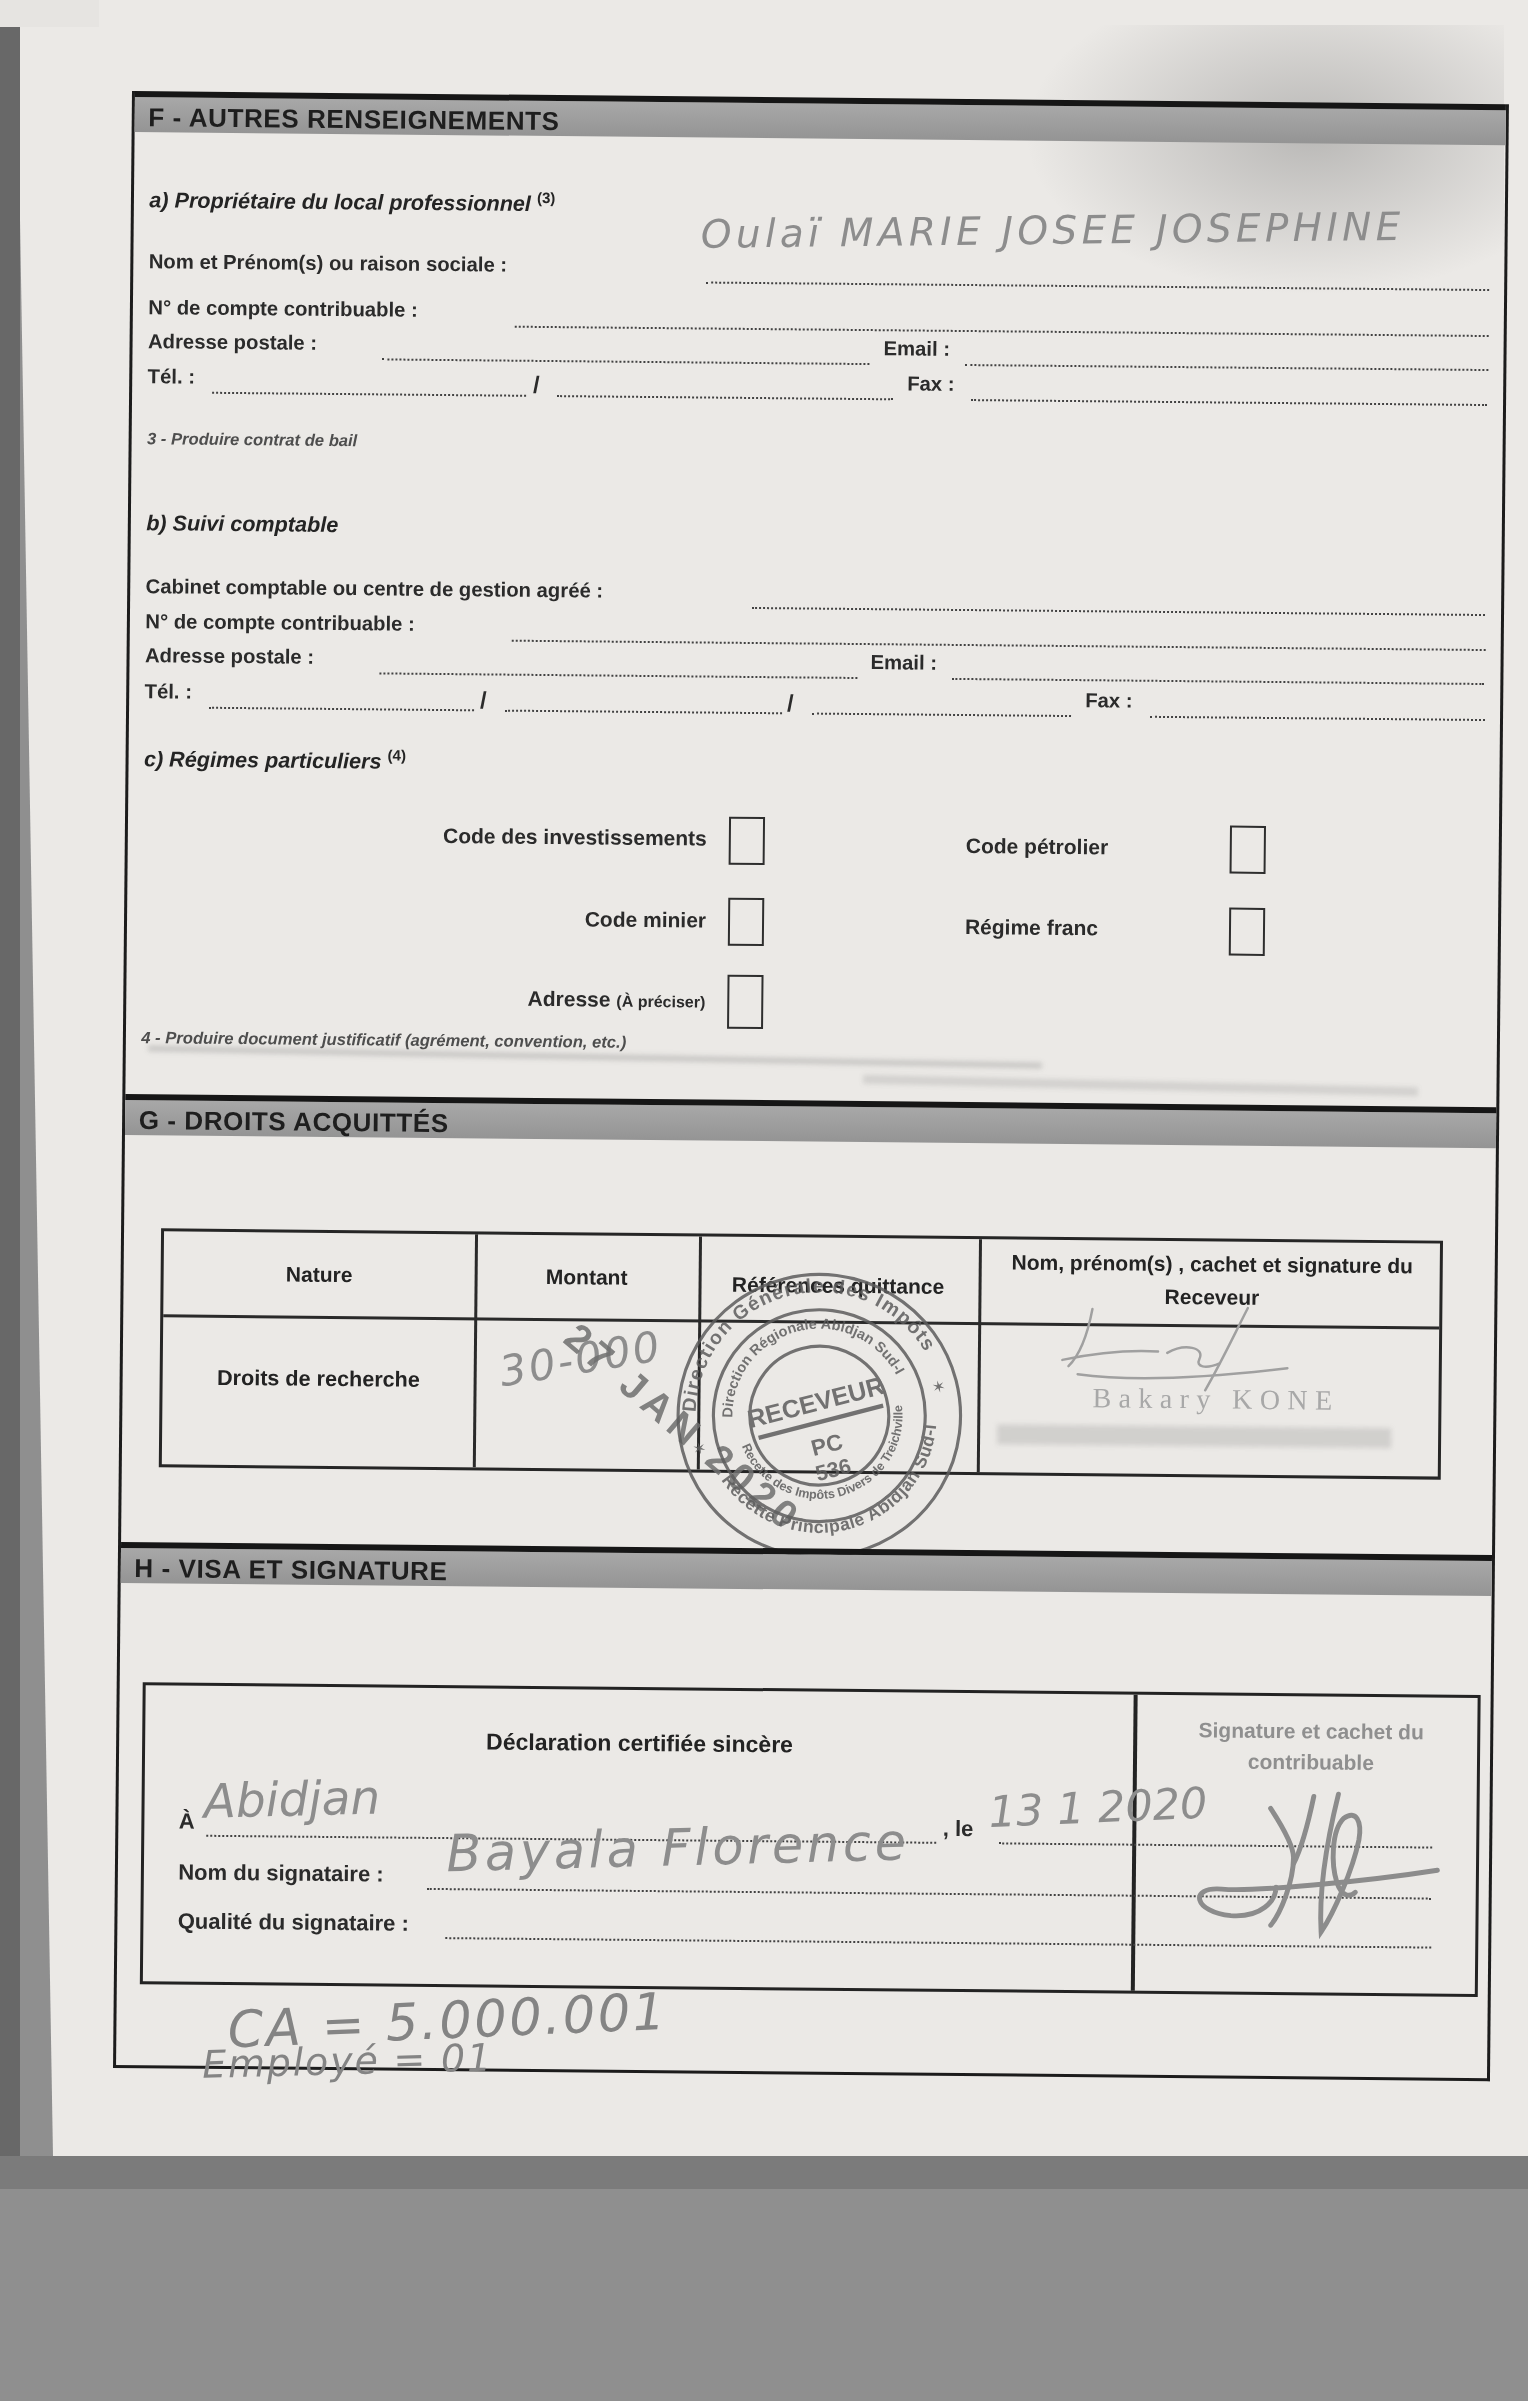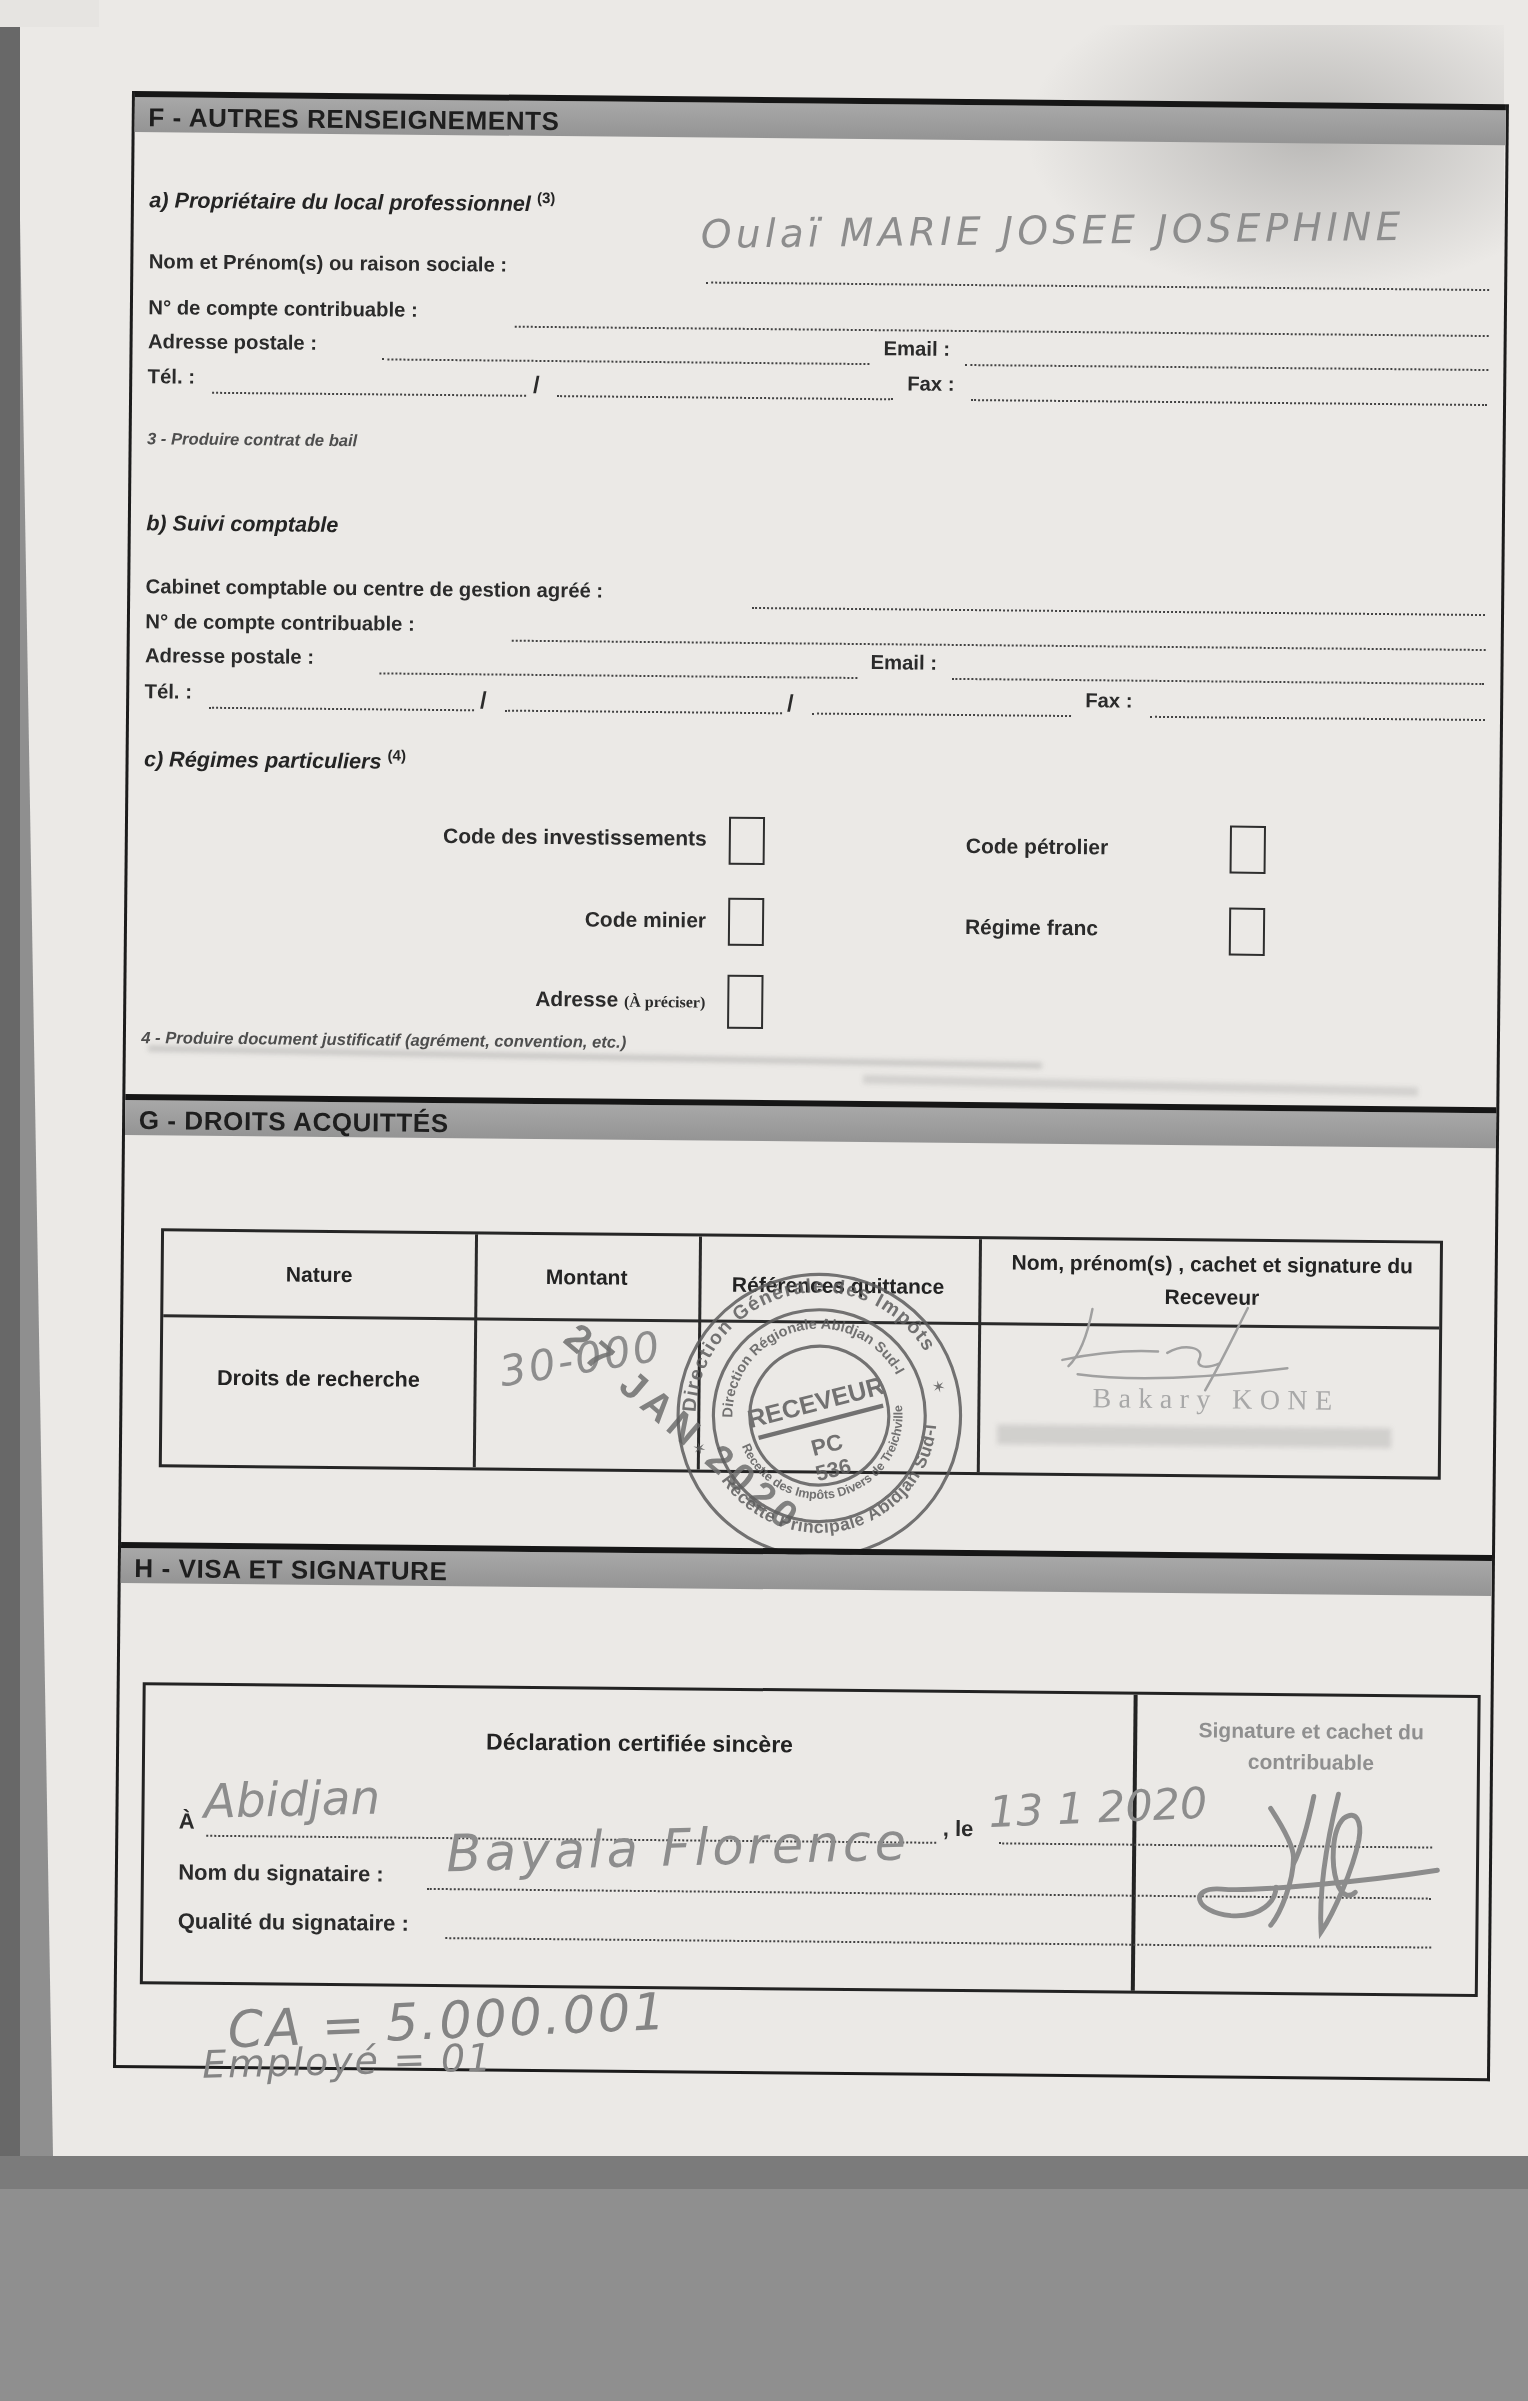--- a/index.html
+++ b/index.html
@@ -20,21 +20,21 @@
   .bar{position:absolute;left:0;right:0;height:41px;background:linear-gradient(#a8a8a8,#949494);
        border-top:6.2px solid #161616;color:#1e1e1e;font-weight:800;font-size:26px;
        letter-spacing:0.6px;padding:5px 0 0 13.6px;white-space:nowrap;}
   .lbl{position:absolute;font-weight:700;font-size:20.3px;color:#2b2b2b;white-space:nowrap;}
   .head{position:absolute;font-weight:700;font-style:italic;font-size:21.6px;color:#242424;white-space:nowrap;}
   .head sup{font-size:15px;font-style:normal;}
   .fnote{position:absolute;font-weight:700;font-style:italic;font-size:16.6px;color:#4e4e4e;white-space:nowrap;}
   .dots{position:absolute;height:28px;border-bottom:2.5px dotted #424242;}
   .cb{position:absolute;width:36px;height:48px;border:2.5px solid #2e2e2e;background:transparent;}
   .optlabel{position:absolute;font-weight:700;font-size:21px;color:#2b2b2b;white-space:nowrap;}
-  .optlabel small{font-size:16px;font-family:Liberation Serif, serif;}
+  .optlabel small{font-size:16px;}
   .hand{position:absolute;font-family:"DejaVu Sans",sans-serif;font-style:italic;color:#8d8d8d;white-space:nowrap;}
   .tbl{position:absolute;border:3.7px solid #262626;}
   .vline{position:absolute;top:0;bottom:0;width:3.1px;background:#2a2a2a;}
   .hline{position:absolute;left:0;right:0;height:3.1px;background:#2a2a2a;}
   .th{position:absolute;font-weight:700;font-size:21px;color:#232323;text-align:center;line-height:1.55;}
   .hbox{position:absolute;border:3.7px solid #232323;}
   .stamp-date{position:absolute;font-weight:700;font-size:39px;letter-spacing:6.2px;color:#6f6f6f;
               opacity:.85;transform:rotate(40deg);transform-origin:0 50%;white-space:nowrap;
               font-family:"Liberation Sans",sans-serif;}
   .stamped-name{position:absolute;font-family:"Liberation Serif",serif;font-size:28px;letter-spacing:7.4px;

